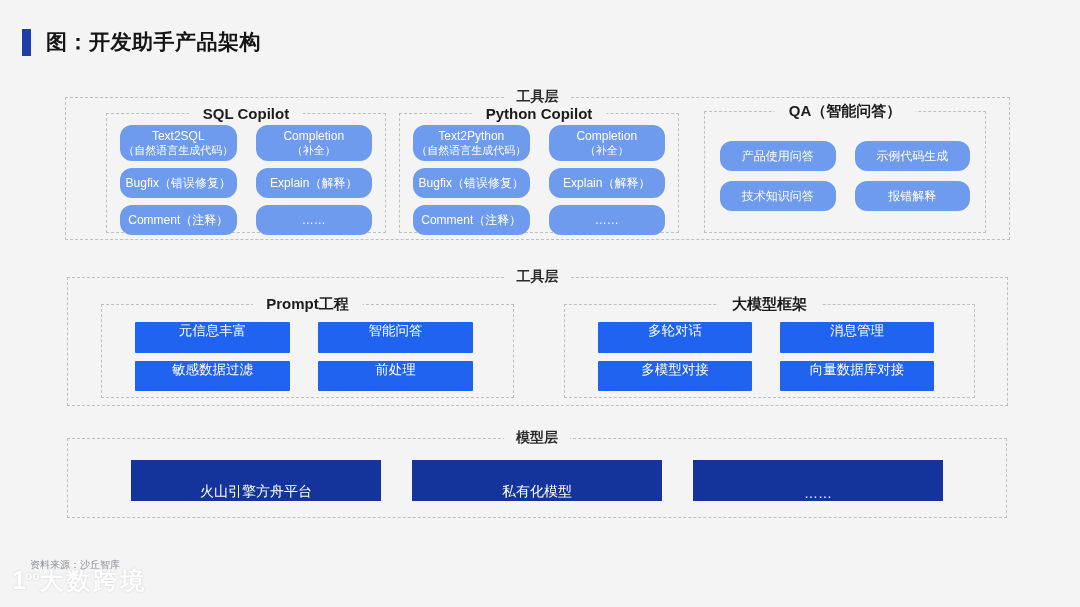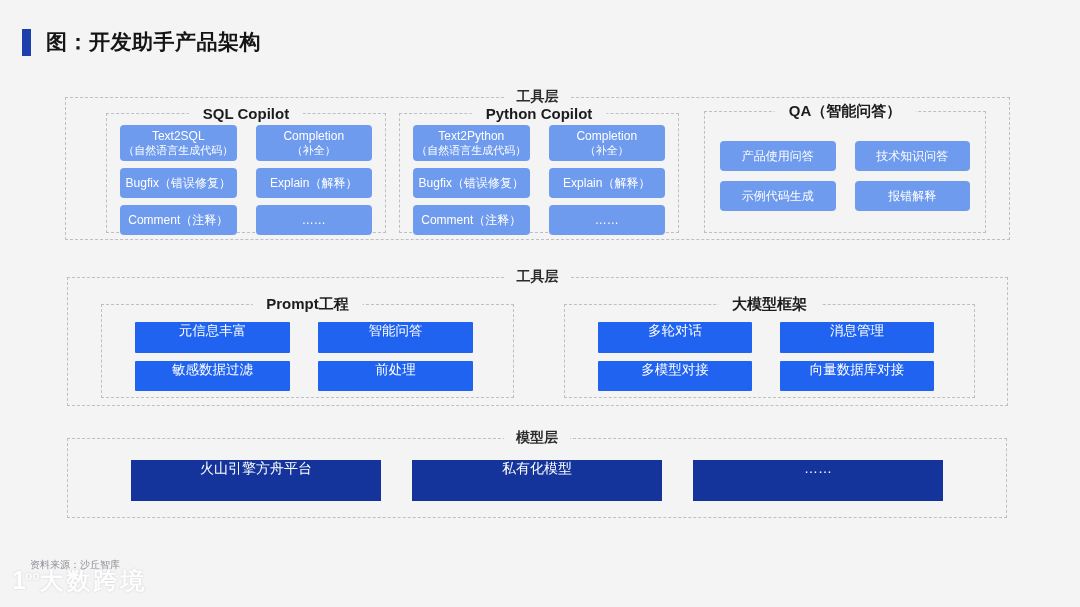--- a/index.html
+++ b/index.html
@@ -51,33 +51,33 @@
     grid-template-rows:30px 30px; column-gap:19px; row-gap:10px;
   }
   .mid-grid {
     position:absolute; left:33px; right:40px; top:17px;
     display:grid; grid-template-columns:1fr 1fr;
     grid-template-rows:31px 30px; column-gap:28px; row-gap:8px;
   }
   .model-row { position:absolute; left:0; right:0; top:21px; display:flex; justify-content:center; gap:31px; }
 
   .box-light {
-    background:var(--light-box,#6f9bee); color:#fff; border-radius:4px;
+    background:var(--light-box,#6f9bee); color:#fff; border-radius:12px;
     display:flex; flex-direction:column; align-items:center; justify-content:center;
     text-align:center; font-size:12px; line-height:1.25;
   }
   .box-light .l2 { font-size:11px; }
   .box-mid {
     background:var(--mid-box,#1f63f0); color:#fff; border-radius:1px;
     display:flex; justify-content:center; font-size:13.5px;
   }
   .box-dark {
     background:var(--dark-box,#14349b); color:#fff;
     width:250px; height:41px;
-    display:flex; align-items:flex-start; justify-content:center; font-size:14px;
+    display:flex; align-items:flex-end; justify-content:center; font-size:14px;
   }
 
   
   .source { position:absolute; left:30px; top:558px; font-size:10px; color:#8e9094; }
   .watermark {
     position:absolute; left:12px; top:568px; display:flex; align-items:flex-end;
     color:rgba(255,255,255,.96); text-shadow:0 0 2px rgba(130,130,135,.35);
     user-select:none;
   }
   .wm-icon { font-weight:bold; font-size:25px; line-height:1; letter-spacing:-1px; }
@@ -149,24 +149,24 @@
       </div>
     </div>
 
     <div class="group" id="group-qa">
       <div class="group-title">QA（智能问答）</div>
       <div class="qa-grid">
         <div class="box-light">
           <span>产品使用问答</span>
         </div>
         <div class="box-light">
+          <span>示例代码生成</span>
+        </div>
+        <div class="box-light">
           <span>技术知识问答</span>
-        </div>
-        <div class="box-light">
-          <span>示例代码生成</span>
         </div>
         <div class="box-light">
           <span>报错解释</span>
         </div>
       </div>
     </div>
   </div>
 
   <div class="layer" id="layer2">
     <div class="layer-label">工具层</div>

